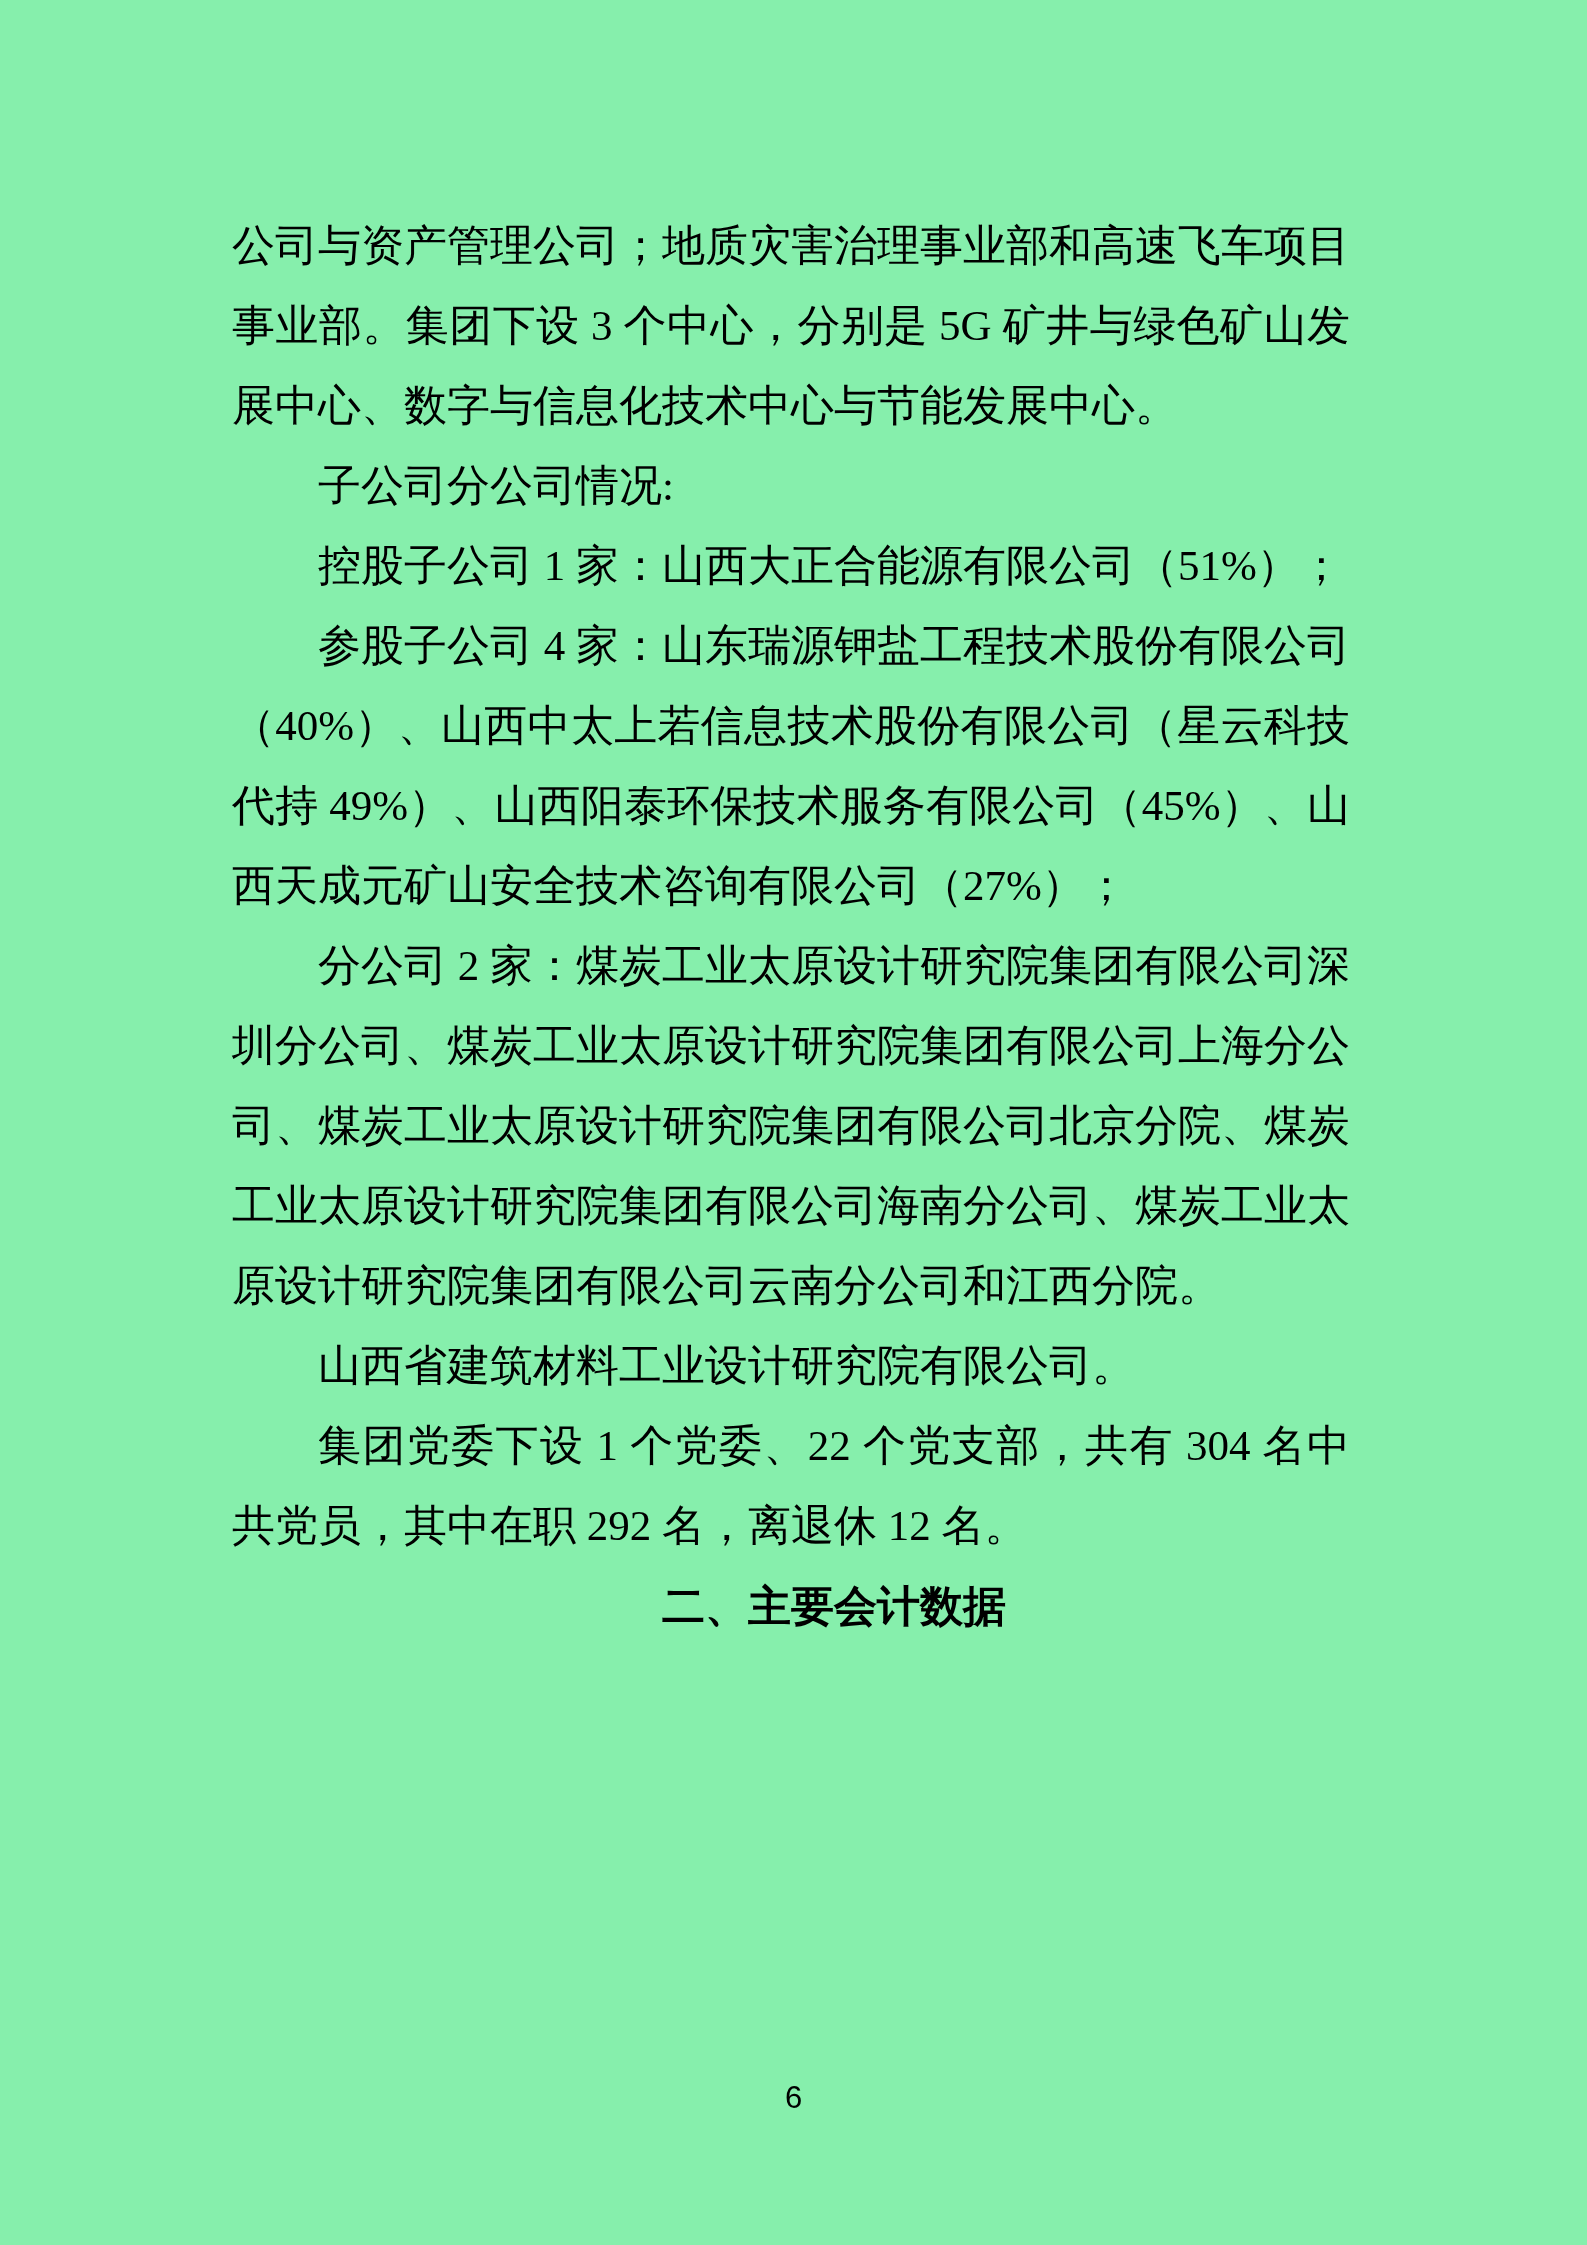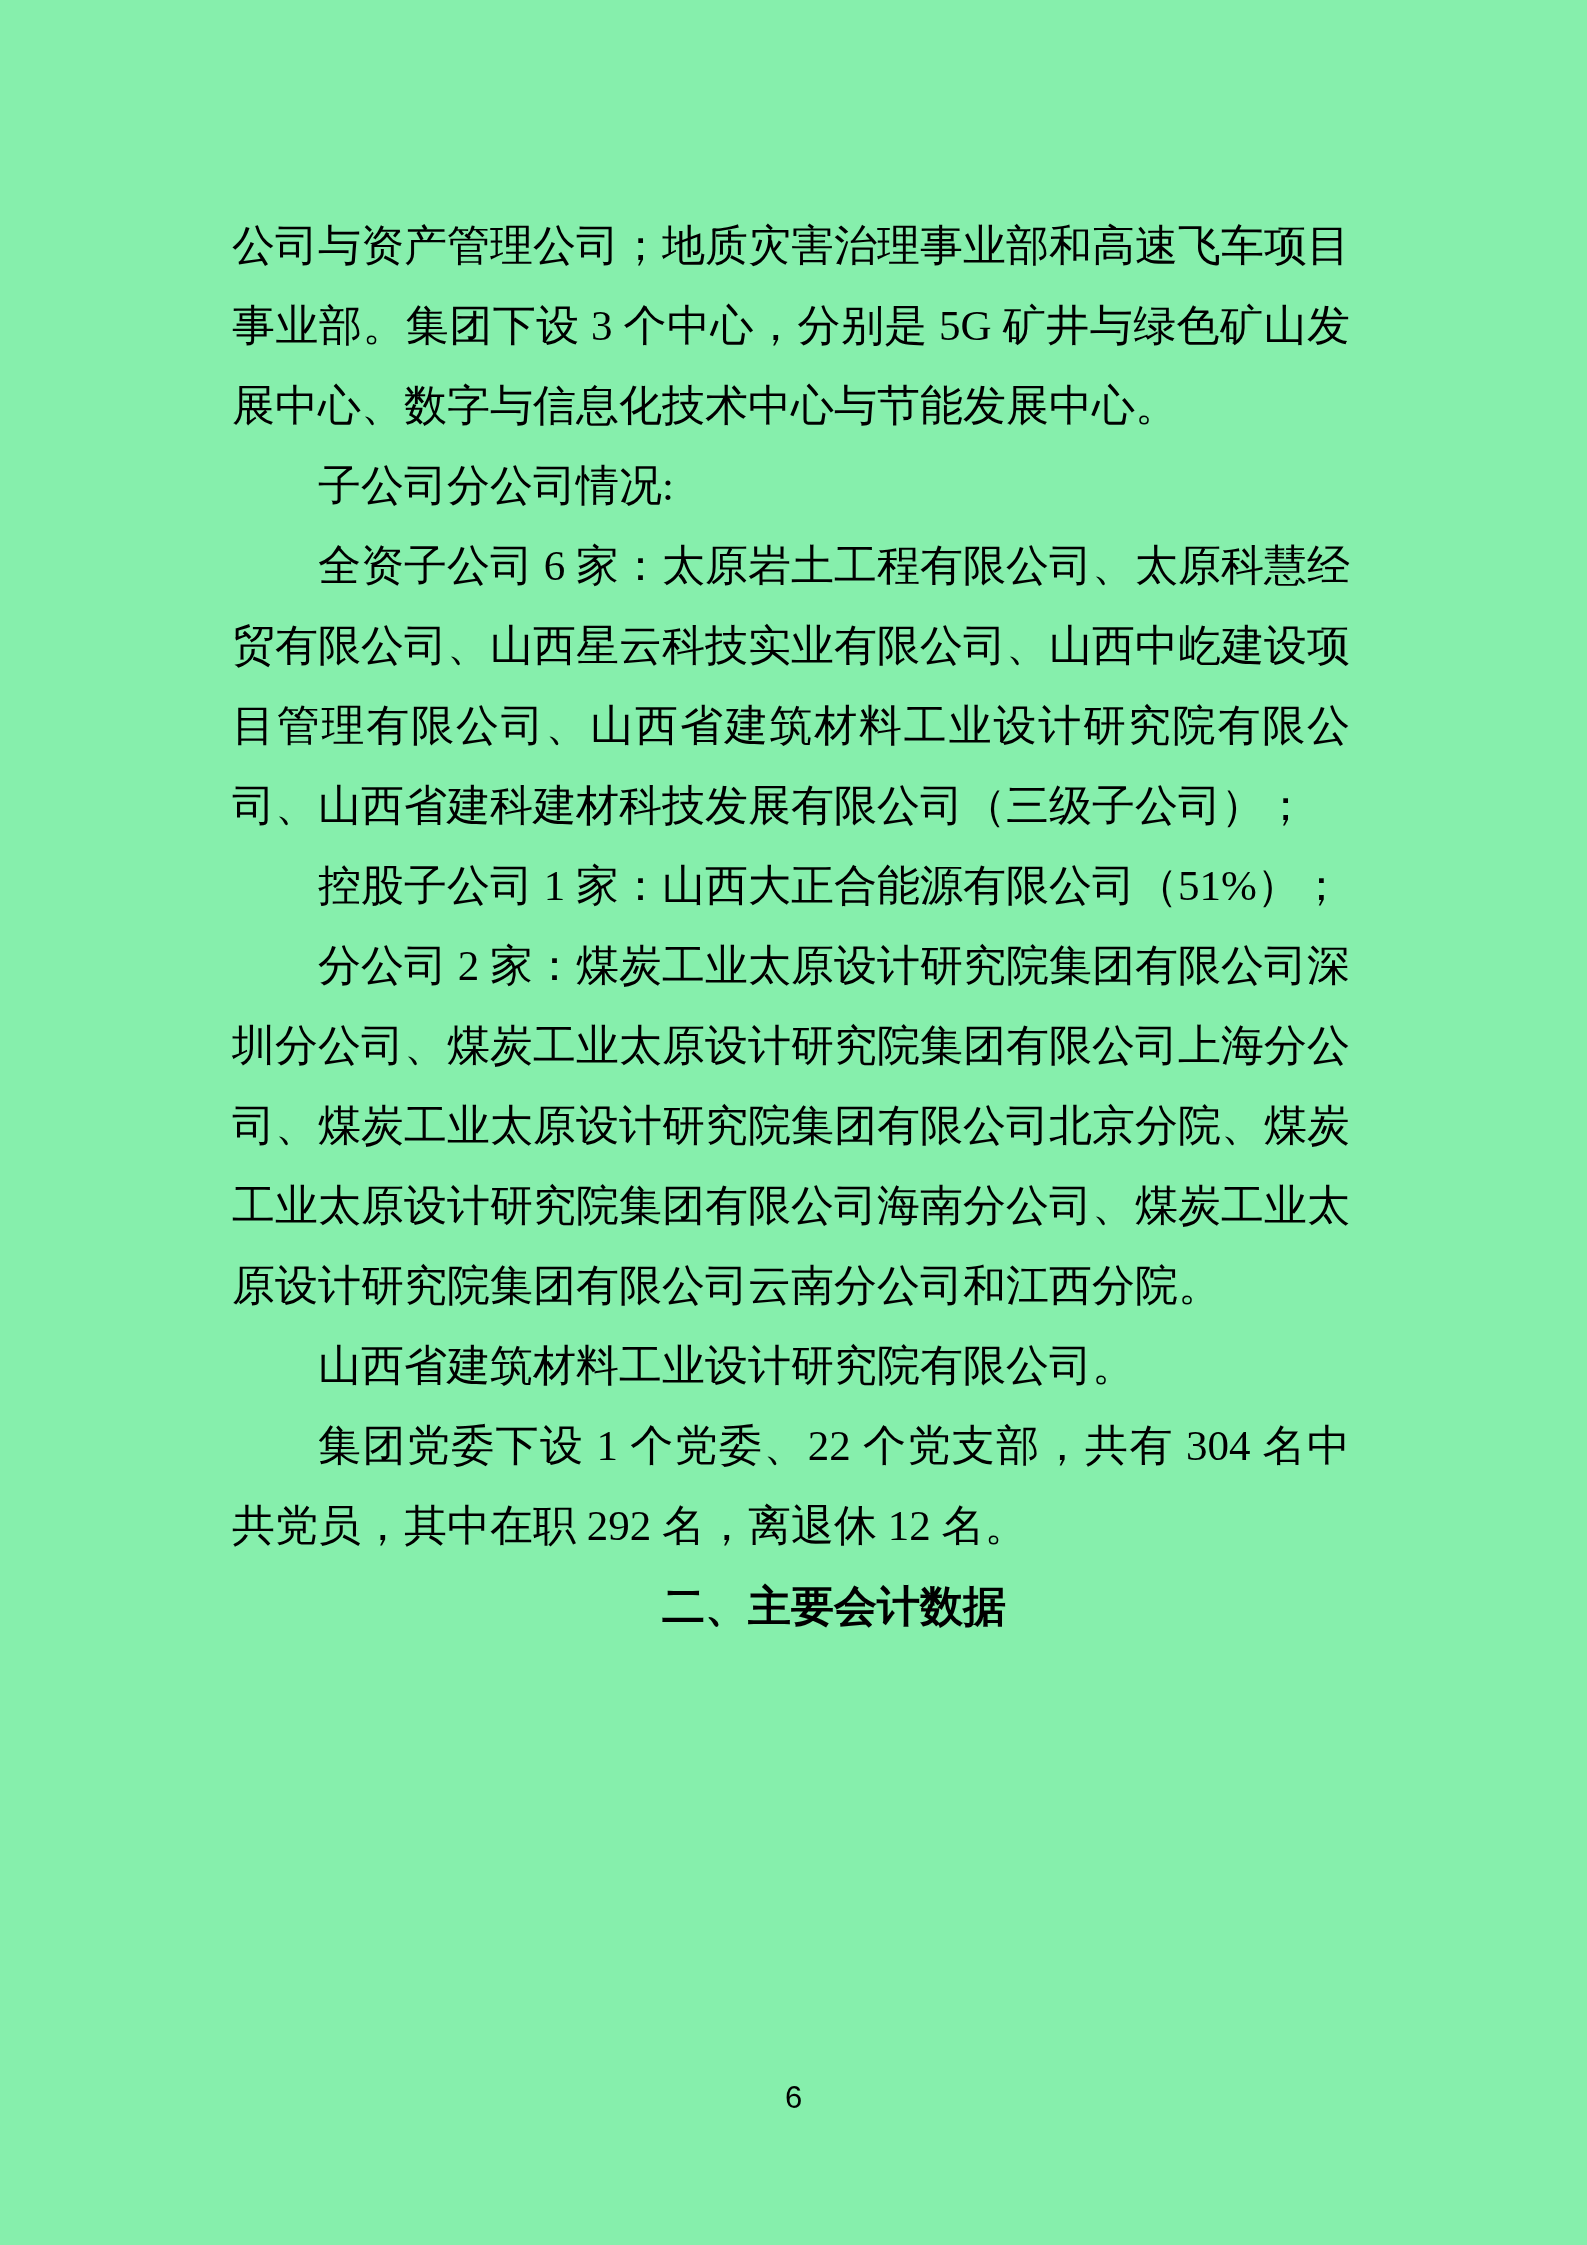--- a/index.html
+++ b/index.html
@@ -52,21 +52,21 @@
     color: #000000;
   }
 </style>
 </head>
 <body>
 
 <div class="page">
   <div class="content">
     <p class="para">公司与资产管理公司；地质灾害治理事业部和高速飞车项目事业部。集团下设 3 个中心，分别是 5G 矿井与绿色矿山发展中心、数字与信息化技术中心与节能发展中心。</p>
     <p class="para indent">子公司分公司情况:</p>
-    <p class="para indent">全资子公司 6 家：太原岩土工程有限公司、太原科慧经贸有限公司、山西星云科技实业有限公司、山西中屹建设项目管理有限公司、山西省建筑材料工业设计研究院有限公司、山西省建科建材科技发展有限公司（三级子公司）；</p>
     <p class="para indent">控股子公司 1 家：山西大正合能源有限公司（51%）；</p>
+    <p class="para indent">参股子公司 4 家：山东瑞源钾盐工程技术股份有限公司（40%）、山西中太上若信息技术股份有限公司（星云科技代持 49%）、山西阳泰环保技术服务有限公司（45%）、山西天成元矿山安全技术咨询有限公司（27%）；</p>
     <p class="para indent">分公司 2 家：煤炭工业太原设计研究院集团有限公司深圳分公司、煤炭工业太原设计研究院集团有限公司上海分公司、煤炭工业太原设计研究院集团有限公司北京分院、煤炭工业太原设计研究院集团有限公司海南分公司、煤炭工业太原设计研究院集团有限公司云南分公司和江西分院。</p>
     <p class="para indent">山西省建筑材料工业设计研究院有限公司。</p>
     <p class="para indent">集团党委下设 1 个党委、22 个党支部，共有 304 名中共党员，其中在职 292 名，离退休 12 名。</p>
     <p class="para heading">二、主要会计数据</p>
   </div>
   <div class="page-number">6</div>
 </div>
 
 </body></html>

